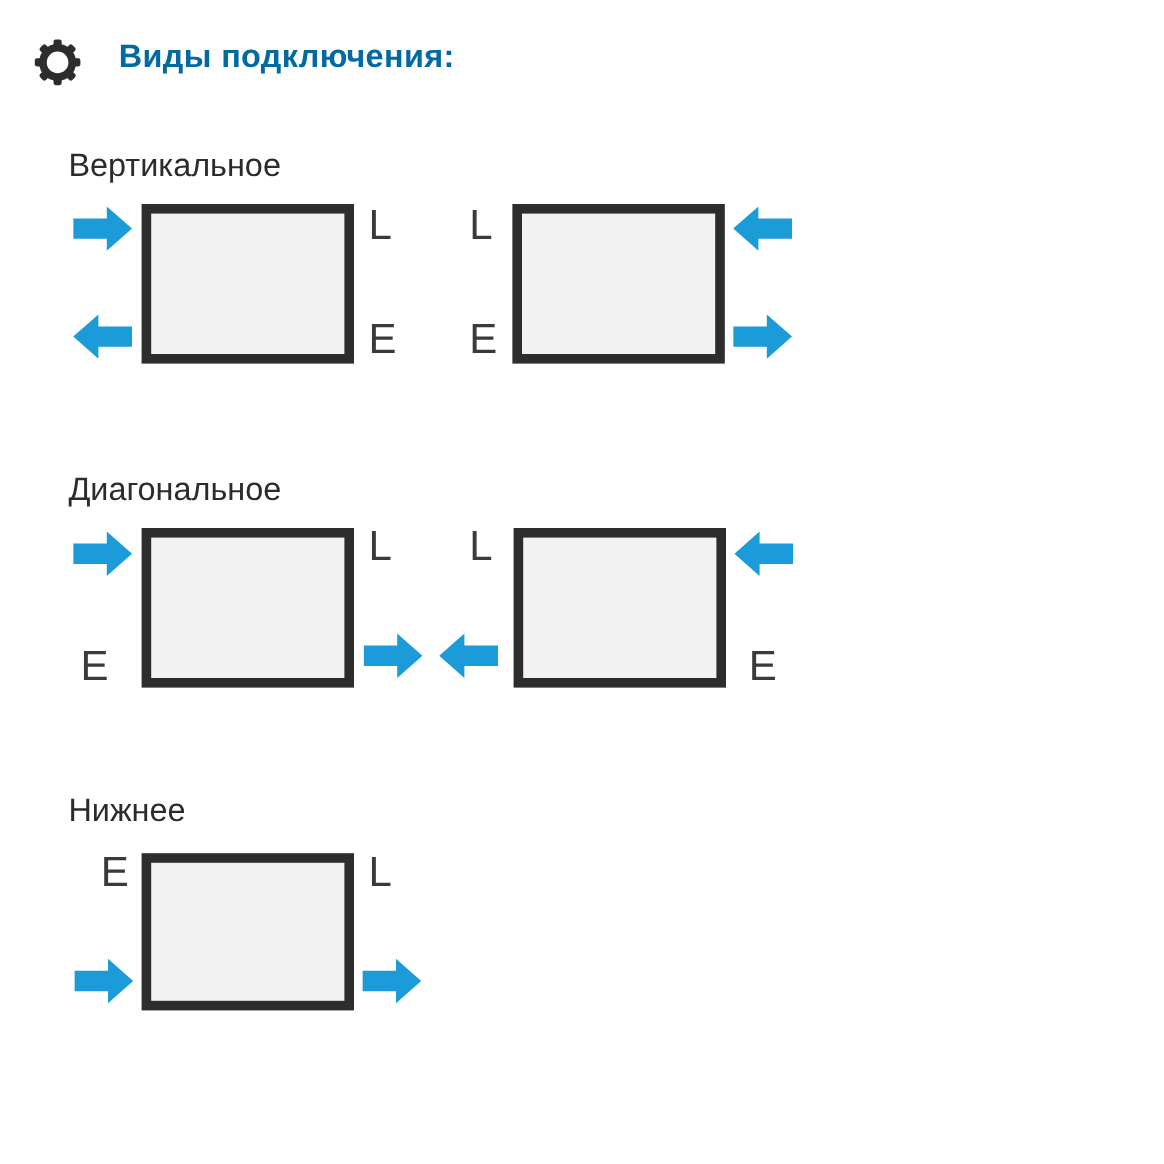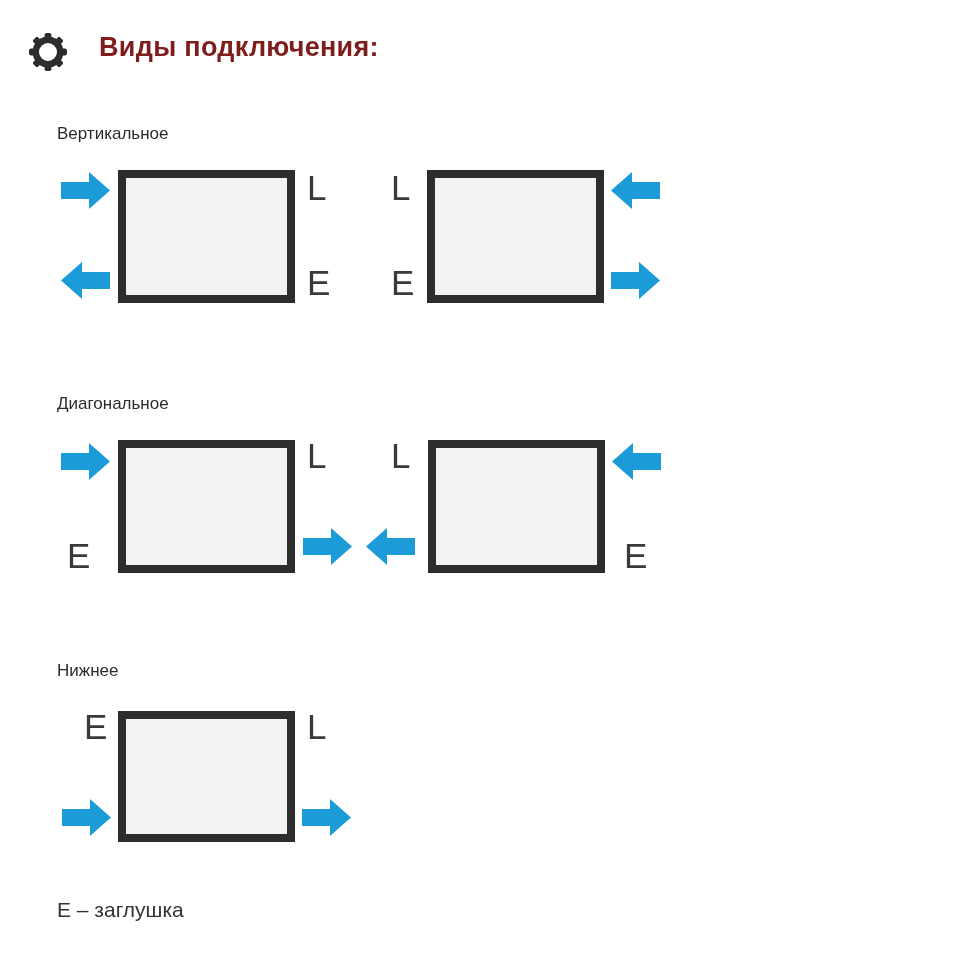--- a/index.html
+++ b/index.html
@@ -2,25 +2,25 @@
 <html lang="ru"><head>
 <meta charset="utf-8">
 <style>
   html,body{margin:0;padding:0;background:#ffffff;}
   .canvas{
     position:relative;width:970px;height:970px;background:#ffffff;
     font-family:"Liberation Sans",sans-serif;overflow:hidden;
   }
   .hdr-title{
     position:absolute;left:99px;top:33px;font-size:27px;font-weight:700;
-    color:#7f1d1d;letter-spacing:.3px;line-height:1.1;white-space:nowrap;
+    color:#0369a1;letter-spacing:.3px;line-height:1.1;white-space:nowrap;
   }
   .gear{position:absolute;left:28px;top:32px;width:40px;height:40px;}
   .sec-title{
-    position:absolute;left:57px;font-size:17px;font-weight:400;color:#2b2b2b;
+    position:absolute;left:57px;font-size:27px;font-weight:400;color:#2b2b2b;
     line-height:1;white-space:nowrap;
   }
   .radiator{
     position:absolute;box-sizing:border-box;border:8px solid #2d2d2d;
     background:#f2f2f2;
   }
   .port{
     position:absolute;font-size:35px;color:#3a3a3a;line-height:1;
     font-weight:400;white-space:nowrap;
   }
@@ -101,16 +101,15 @@
   <div class="radiator" style="left:118px;top:711px;width:177px;height:131px;"></div>
   <div class="port" style="left:307px;top:709px;">L</div>
   <svg class="arrow" style="left:62px;top:799px;" viewBox="0 0 49 37">
       <polygon points="0,10 28,10 28,0 49,18.5 28,37 28,27 0,27"></polygon>
     </svg>
   <svg class="arrow" style="left:302px;top:799px;" viewBox="0 0 49 37">
       <polygon points="0,10 28,10 28,0 49,18.5 28,37 28,27 0,27"></polygon>
     </svg>
 
   <div class="legend">
-    <div>E – заглушка</div>
   </div>
 
 </div>
 
 </body></html>

